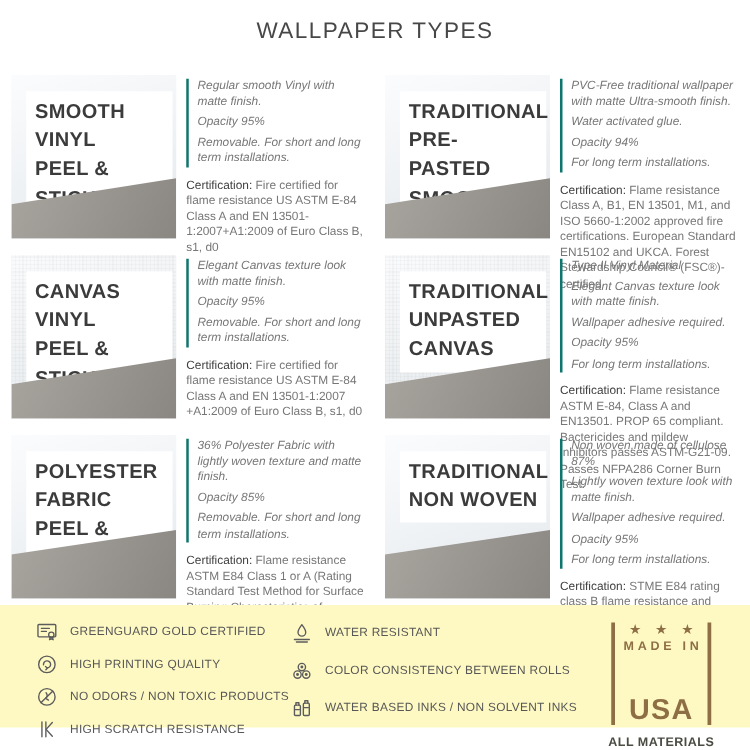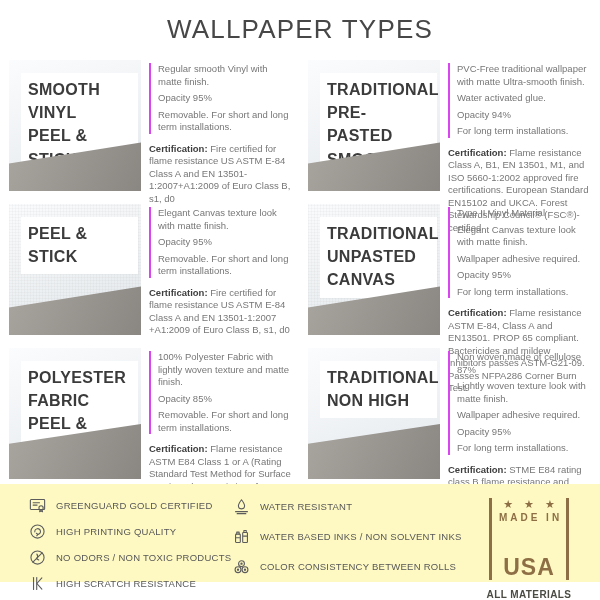--- a/index.html
+++ b/index.html
@@ -1,20 +1,20 @@
 <!DOCTYPE html>
 <html><head>
 <meta charset="utf-8">
 <style>
   * { margin:0; padding:0; box-sizing:border-box; }
   html,body { width:600px; height:600px; background:#ffffff; font-family:"Liberation Sans","DejaVu Sans",sans-serif; }
   .page { position:relative; width:600px; height:600px; overflow:hidden; background:#fff; }
 
   .title { position:absolute; top:14px; left:0; width:600px; text-align:center;
-           font-size:26px; font-weight:500; letter-spacing:1.2px; color:#474747; }
+           font-size:18px; font-weight:500; letter-spacing:1.2px; color:#474747; }
 
   .grid { position:absolute; top:60px; left:9px; width:582px;
           display:grid; grid-template-columns:283px 283px; column-gap:16px; row-gap:13px; }
 
   .card { display:flex; gap:8px; height:131px; }
 
   .card-image { position:relative; width:132px; height:131px; flex:0 0 132px; overflow:hidden;
                 background:linear-gradient(160deg,#fbfcfd 0%,#eef1f4 55%,#e2e6ea 100%); }
   .card-image::after { content:""; position:absolute; inset:0;
                 background:linear-gradient(115deg,#b0aca6 0%,#979side 50%,#8a8681 100%);
@@ -26,25 +26,25 @@
                            linear-gradient(160deg,#fafbfc 0%,#edf0f2 55%,#e1e5e8 100%); }
   .card:nth-child(5) .card-image::after, .card:nth-child(6) .card-image::after {
                 clip-path:polygon(0 73%, 100% 58%, 100% 100%, 0 100%); }
 
   .card-label { position:absolute; top:13px; left:12px; right:3px; background:#ffffff;
                 padding:5px 6px 6px 7px; font-size:16px; font-weight:700; color:#3b3b3b;
                 line-height:1.45; letter-spacing:0.3px; }
   .card-label span { display:block; }
 
   .card-text { flex:1; padding-top:3px; font-size:9.5px; color:#777777; line-height:1.32; }
-  .desc { border-left:2px solid #d946ef; padding-left:7px; }
+  .desc { border-left:2px solid #0f766e; padding-left:7px;font-style:italic; }
   .desc p { margin-bottom:4px; }
   .desc p:last-child { margin-bottom:0; }
   .cert { margin-top:9px; }
-  .cert strong { color:#3e3e3e; font-weight:700; }
+  .cert strong { color:#3e3e3e; font-weight:400; }
 
   .footer { position:absolute; left:0; top:484px; width:600px; height:98px; background:#fef9c3;
             display:flex; align-items:flex-start; padding:11px 12px 0 28px; }
   .fcol { display:flex; flex-direction:column; }
   .fcol-a { width:204px; gap:5px; }
   .fcol-b { flex:1; gap:9px; padding-top:1px; }
   .feature { display:flex; align-items:center; gap:9px; font-size:9.5px; color:#575757;
              letter-spacing:0.25px; min-height:21px; }
   .feature .ic { width:19px; height:19px; flex:0 0 19px; display:flex; align-items:center; justify-content:center; }
   .feature svg { width:19px; height:19px; stroke:#5c5c5c; stroke-width:1.4; fill:none;
@@ -107,20 +107,21 @@
         <p class="cert">
           <strong>Certification:</strong>
           <span>Flame resistance Class A, B1, EN 13501, M1, and ISO 5660-1:2002 approved fire certifications. European Standard EN15102 and UKCA. Forest Stewardship Council® (FSC®)-certified</span>
         </p>
       </div>
     </div>
 
     <div class="card">
       <div class="card-image">
         <div class="card-label">
+          <span>CANVAS VINYL</span>
           <span>PEEL &amp; STICK</span>
         </div>
       </div>
       <div class="card-text">
         <div class="desc">
           <p>Elegant Canvas texture look with matte finish.</p>
           <p>Opacity 95%</p>
           <p>Removable.  For short and long term installations.</p>
         </div>
         <p class="cert">
@@ -154,36 +155,36 @@
 
     <div class="card">
       <div class="card-image">
         <div class="card-label">
           <span>POLYESTER FABRIC</span>
           <span>PEEL &amp; STICK</span>
         </div>
       </div>
       <div class="card-text">
         <div class="desc">
-          <p>100% Polyester Fabric with lightly woven texture and matte finish.</p>
+          <p>36% Polyester Fabric with lightly woven texture and matte finish.</p>
           <p>Opacity 85%</p>
           <p>Removable.  For short and long term installations.</p>
         </div>
         <p class="cert">
           <strong>Certification:</strong>
           <span>Flame resistance ASTM E84 Class 1 or A (Rating Standard Test Method for Surface Burning Characteristics of Building Materials) Safe for all spaces with REACH, RoHS and Prop 65 Compliance</span>
         </p>
       </div>
     </div>
 
     <div class="card">
       <div class="card-image">
         <div class="card-label">
           <span>TRADITIONAL</span>
-          <span>NON HIGH</span>
+          <span>NON WOVEN</span>
         </div>
       </div>
       <div class="card-text">
         <div class="desc">
           <p>Non woven,made of cellulose 87%</p>
           <p>Lightly woven texture look with matte finish.</p>
           <p>Wallpaper adhesive required.</p>
           <p>Opacity 95%</p>
           <p>For long term installations.</p>
         </div>
@@ -244,45 +245,45 @@
 
     <div class="fcol fcol-b">
       <div class="feature">
         <span class="ic">
           <svg viewBox="0 0 24 24">
               <path d="M12 3.5c-2.5 3.4-3.9 5.5-3.9 7.6a3.9 3.9 0 0 0 7.8 0c0-2.1-1.4-4.2-3.9-7.6z"></path>
               <path d="M4.5 18.5h15M6.5 21h11"></path>
             </svg>
         </span>
         <span>WATER RESISTANT</span>
-      </div>
-      <div class="feature">
-        <span class="ic">
-          <svg viewBox="0 0 24 24">
-              <rect x="4.5" y="9" width="6" height="10.5" rx="1"></rect>
-              <path d="M6 9V6.5h3V9"></path>
-              <rect x="13.5" y="7" width="6" height="12.5" rx="1"></rect>
-              <path d="M15 7V4.5h3V7"></path>
-              <path d="M5.5 13.5h4M14.5 11.5h4"></path>
-            </svg>
-        </span>
-        <span>WATER BASED INKS / NON SOLVENT INKS</span>
       </div>
       <div class="feature">
         <span class="ic">
           <svg viewBox="0 0 24 24">
               <circle cx="7.6" cy="16" r="3.7"></circle>
               <circle cx="16.4" cy="16" r="3.7"></circle>
               <circle cx="12" cy="8.4" r="3.7"></circle>
               <circle cx="7.6" cy="16" r="0.8"></circle>
               <circle cx="16.4" cy="16" r="0.8"></circle>
               <circle cx="12" cy="8.4" r="0.8"></circle>
             </svg>
         </span>
         <span>COLOR CONSISTENCY BETWEEN ROLLS</span>
+      </div>
+      <div class="feature">
+        <span class="ic">
+          <svg viewBox="0 0 24 24">
+              <rect x="4.5" y="9" width="6" height="10.5" rx="1"></rect>
+              <path d="M6 9V6.5h3V9"></path>
+              <rect x="13.5" y="7" width="6" height="12.5" rx="1"></rect>
+              <path d="M15 7V4.5h3V7"></path>
+              <path d="M5.5 13.5h4M14.5 11.5h4"></path>
+            </svg>
+        </span>
+        <span>WATER BASED INKS / NON SOLVENT INKS</span>
       </div>
     </div>
 
     <div class="stamp-box">
       <div class="stamp">
         <span class="bar"></span>
         <span class="stamp-core">
           <span class="stars">★ ★ ★</span>
           <span class="made-in">MADE IN</span>
           <span class="usa">USA</span>

